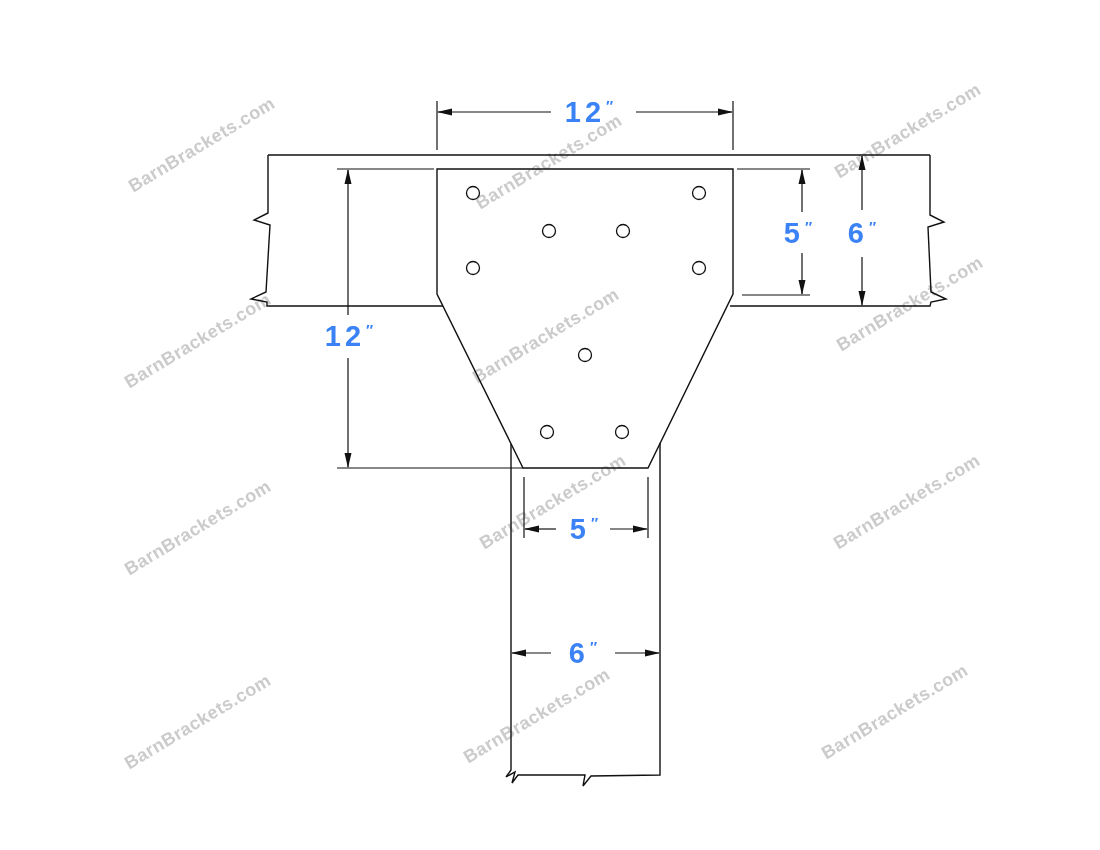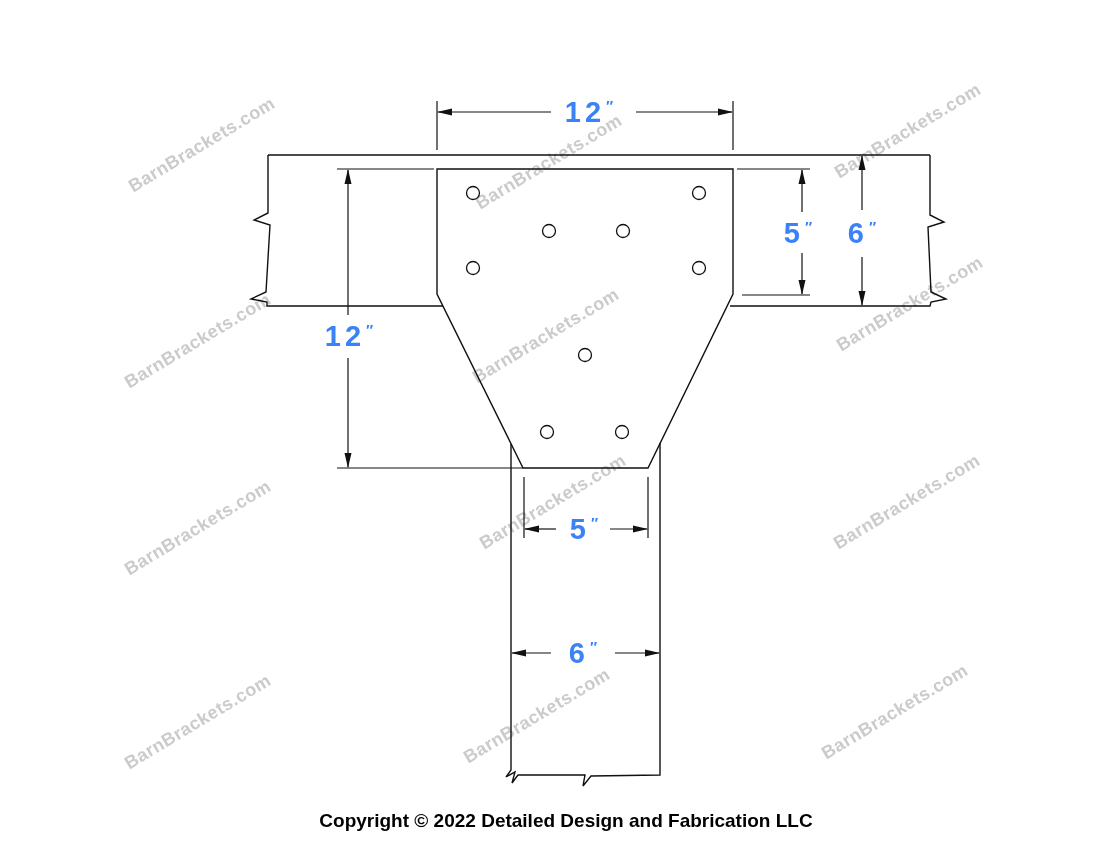--- a/index.html
+++ b/index.html
@@ -156,15 +156,14 @@
 
     <div class="dim-label" style="left:798px;top:233px;"><span>5</span><span class="unit">″</span></div>
 
     <div class="dim-label" style="left:862px;top:233px;"><span>6</span><span class="unit">″</span></div>
 
     <div class="dim-label" style="left:584px;top:529px;"><span>5</span><span class="unit">″</span></div>
 
     <div class="dim-label" style="left:583px;top:653px;"><span>6</span><span class="unit">″</span></div>
   </div>
 
-  <div class="copyright">Copyright © 2022 Detailed Design and Fabrication LLC</div>
 
 </div>
 
 </body></html>

